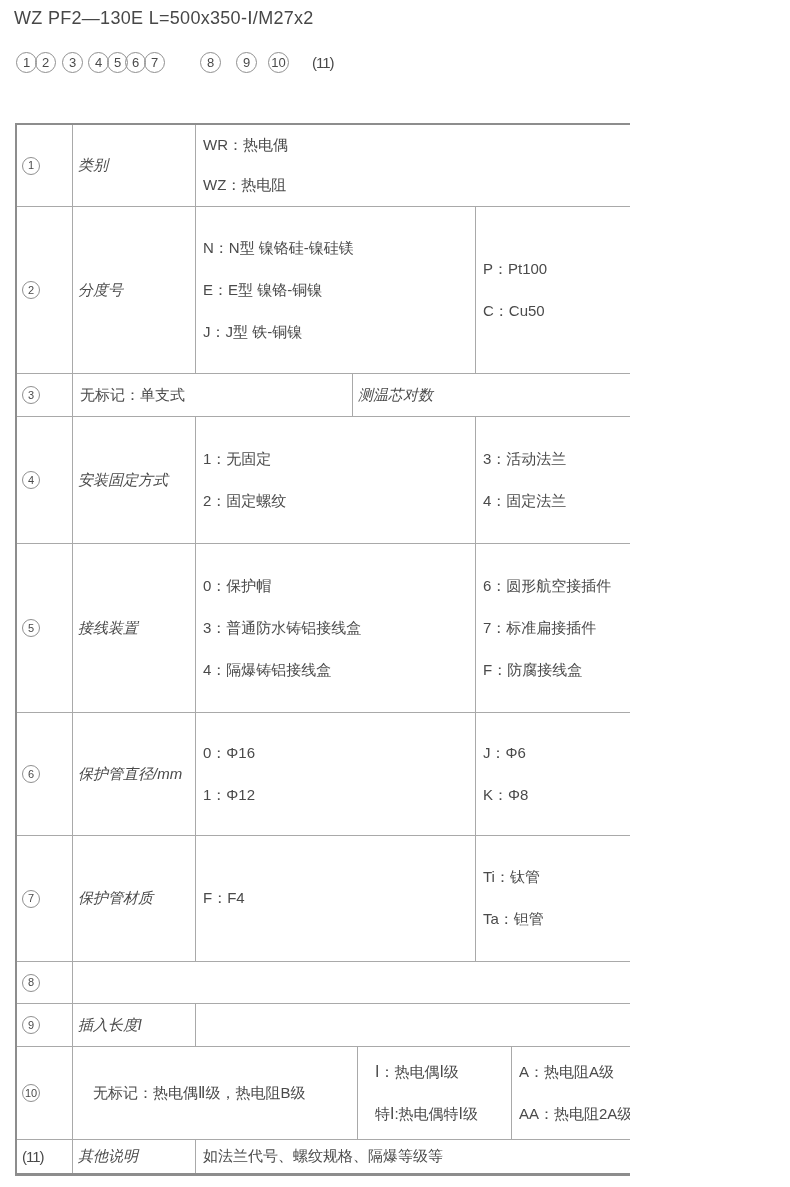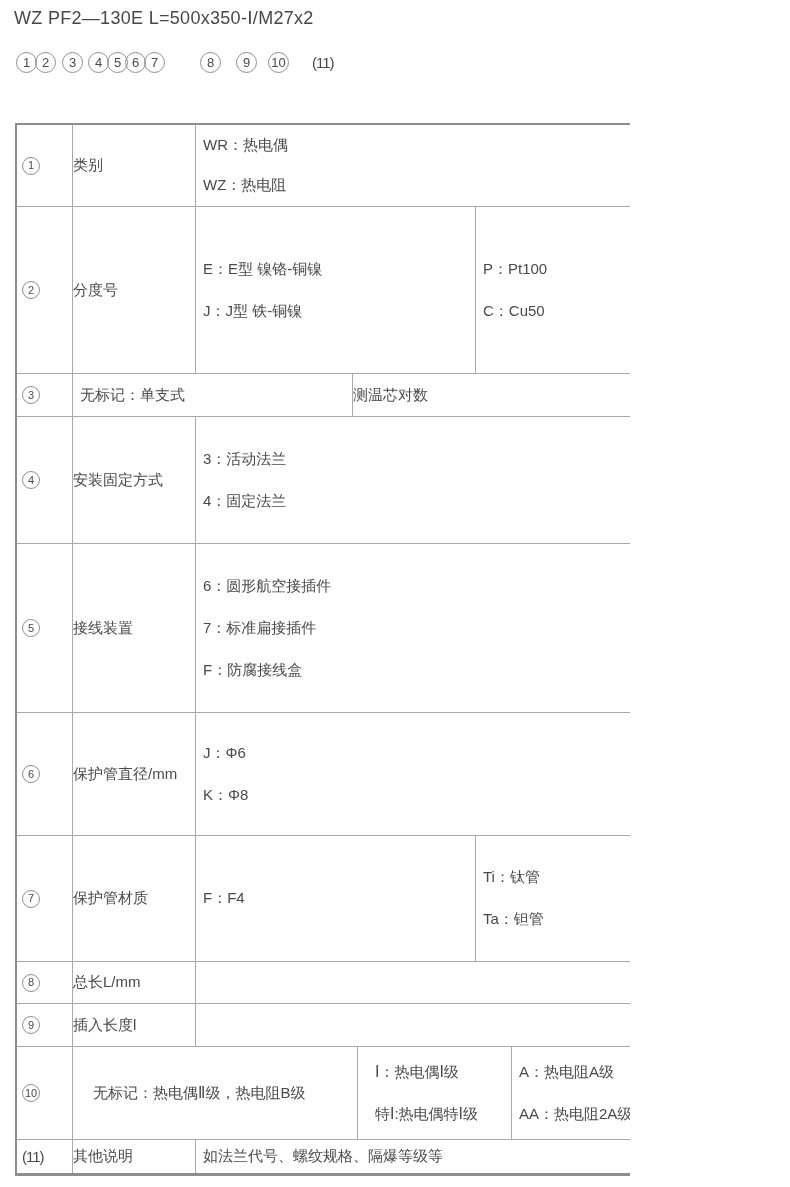--- a/index.html
+++ b/index.html
@@ -46,21 +46,21 @@
     position:absolute; left:15px; top:123px; width:764px; height:1053px;
     border:2px solid #8d8d8d; border-bottom-width:3px;
     display:flex; flex-direction:column; font-size:15px; background:#fff;
   }
   .row { display:flex; flex-shrink:0; border-top:1px solid #a9a9a9; }
   .row:first-child { border-top:none; }
   .c { border-left:1px solid #a9a9a9; overflow:hidden; }
   .c:first-child { border-left:none; }
   .c-num { width:55px; display:flex; align-items:center; padding-left:5px; }
   .c-num .circ { width:18px; height:18px; font-size:11px; }
-  .c-label { width:123px; display:flex; align-items:center; white-space:nowrap; }
+  .c-label { width:123px; display:flex; align-items:center; padding-left:5px; white-space:nowrap;font-style:italic; }
   .c-content { display:flex; flex-direction:column; justify-content:center; padding-left:7px; }
   .line { height:42px; display:flex; align-items:center; white-space:nowrap; }
   .w-a { width:280px; }
   .w-rest { flex:1; }
   .w-t1 { width:285px;padding-left:20px; }
   .w-t2 { width:154px;padding-left:17px; }
 </style>
 </head>
 <body>
 
@@ -94,20 +94,21 @@
         <div class="line">WZ：热电阻</div>
       </div>
     </div>
 
     <div class="row" style="height:167px">
       <div class="c c-num">
         <span class="circ">2</span>
       </div>
       <div class="c c-label">分度号</div>
       <div class="c c-content w-a">
+        <div class="line">N：N型 镍铬硅-镍硅镁</div>
         <div class="line">E：E型 镍铬-铜镍</div>
         <div class="line">J：J型 铁-铜镍</div>
       </div>
       <div class="c c-content w-rest">
         <div class="line">P：Pt100</div>
         <div class="line">C：Cu50</div>
       </div>
     </div>
 
     <div class="row" style="height:43px">
@@ -118,43 +119,56 @@
         <div class="line">无标记：单支式</div>
       </div>
       <div class="c c-label">测温芯对数</div>
     </div>
 
     <div class="row" style="height:127px">
       <div class="c c-num">
         <span class="circ">4</span>
       </div>
       <div class="c c-label">安装固定方式</div>
+      <div class="c c-content w-a">
+        <div class="line">1：无固定</div>
+        <div class="line">2：固定螺纹</div>
+      </div>
       <div class="c c-content w-rest">
         <div class="line">3：活动法兰</div>
         <div class="line">4：固定法兰</div>
       </div>
     </div>
 
     <div class="row" style="height:169px">
       <div class="c c-num">
         <span class="circ">5</span>
       </div>
       <div class="c c-label">接线装置</div>
+      <div class="c c-content w-a">
+        <div class="line">0：保护帽</div>
+        <div class="line">3：普通防水铸铝接线盒</div>
+        <div class="line">4：隔爆铸铝接线盒</div>
+      </div>
       <div class="c c-content w-rest">
         <div class="line">6：圆形航空接插件</div>
         <div class="line">7：标准扁接插件</div>
         <div class="line">F：防腐接线盒</div>
       </div>
     </div>
 
     <div class="row" style="height:123px">
       <div class="c c-num">
         <span class="circ">6</span>
       </div>
       <div class="c c-label">保护管直径/mm</div>
+      <div class="c c-content w-a">
+        <div class="line">0：Φ16</div>
+        <div class="line">1：Φ12</div>
+      </div>
       <div class="c c-content w-rest">
         <div class="line">J：Φ6</div>
         <div class="line">K：Φ8</div>
       </div>
     </div>
 
     <div class="row" style="height:126px">
       <div class="c c-num">
         <span class="circ">7</span>
       </div>
@@ -165,21 +179,20 @@
       <div class="c c-content w-rest">
         <div class="line">Ti：钛管</div>
         <div class="line">Ta：钽管</div>
       </div>
     </div>
 
     <div class="row" style="height:42px">
       <div class="c c-num">
         <span class="circ">8</span>
       </div>
-      <div class="c c-label">总长L/mm</div>
       <div class="c c-content w-rest"></div>
     </div>
 
     <div class="row" style="height:43px">
       <div class="c c-num">
         <span class="circ">9</span>
       </div>
       <div class="c c-label">插入长度l</div>
       <div class="c c-content w-rest"></div>
     </div>

